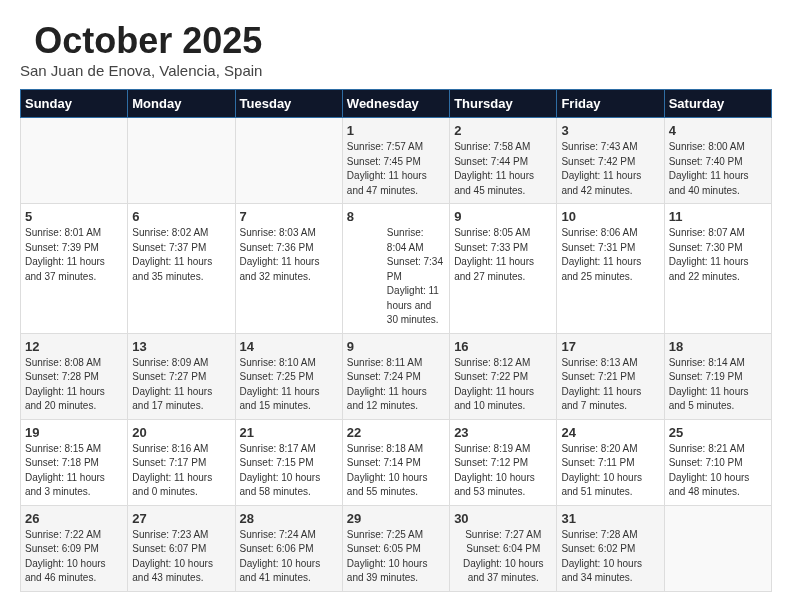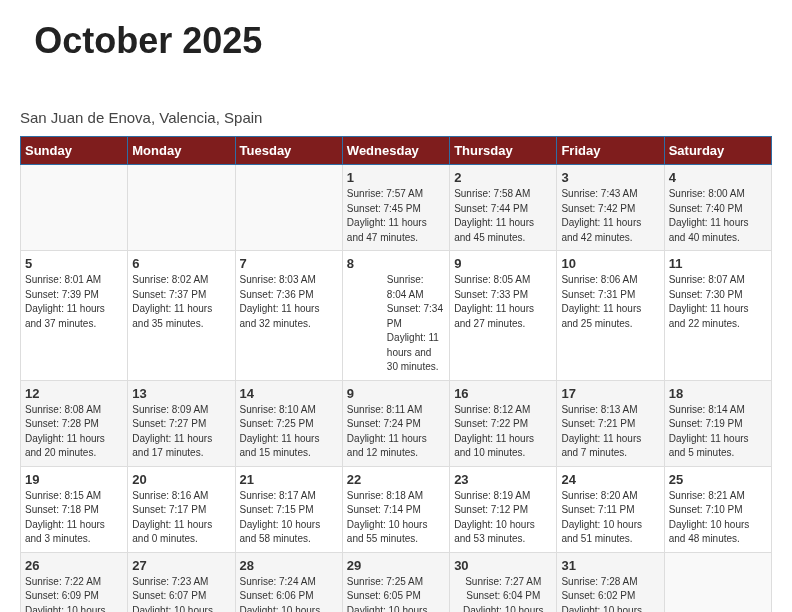--- a/index.html
+++ b/index.html
@@ -44,28 +44,27 @@
       text-align: right;
     }
     .month-title {
       font-size: 36px;
       font-weight: bold;
       color: #222;
     }
     .subtitle {
       font-size: 15px;
       color: #444;
-      margin-top: 47px;
     }
     table {
       width: 100%;
       border-collapse: collapse;
     }
     thead tr {
-      background-color: #7f1d1d;
+      background-color: #0f172a;
       color: #fff;
     }
     thead th {
       padding: 6px 4px;
       font-size: 13px;
       font-weight: bold;
       text-align: left;
       border: 1px solid #2e6da4;
     }
     tbody tr {

